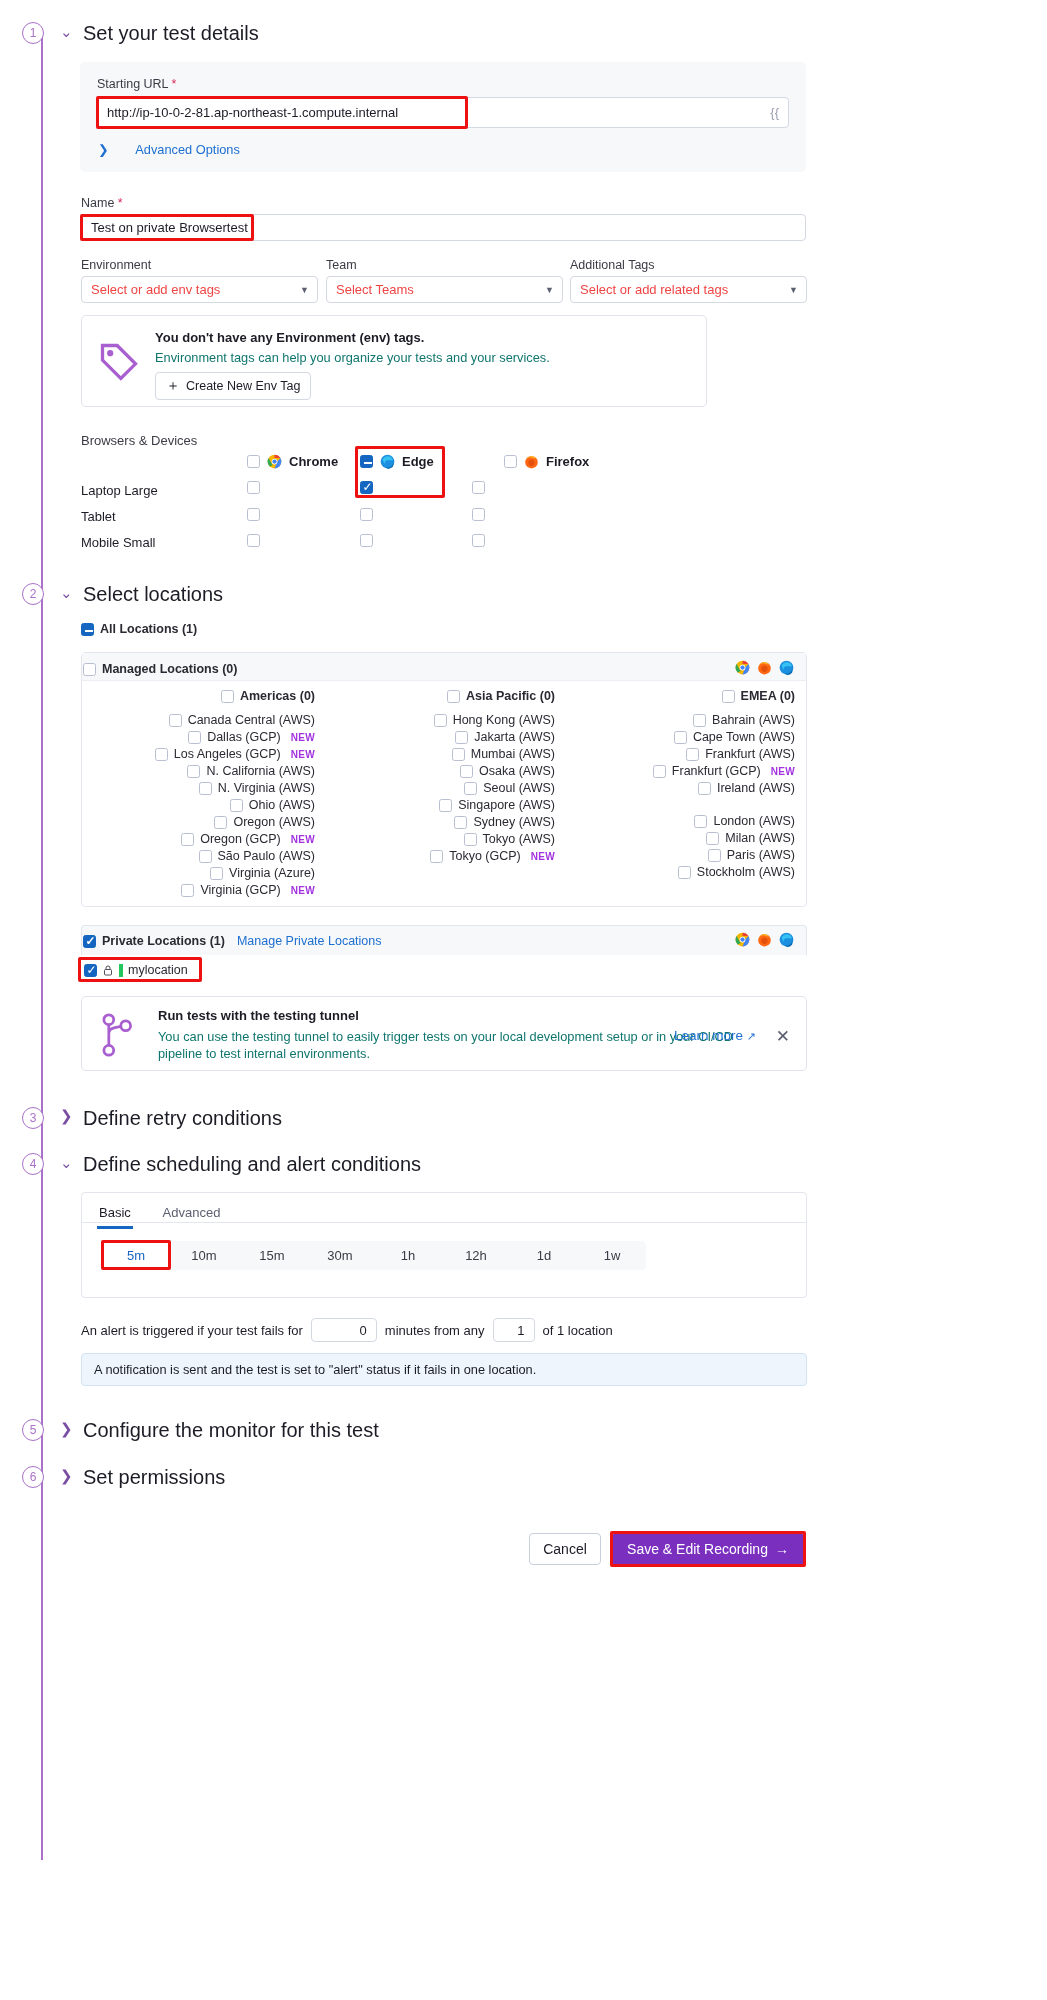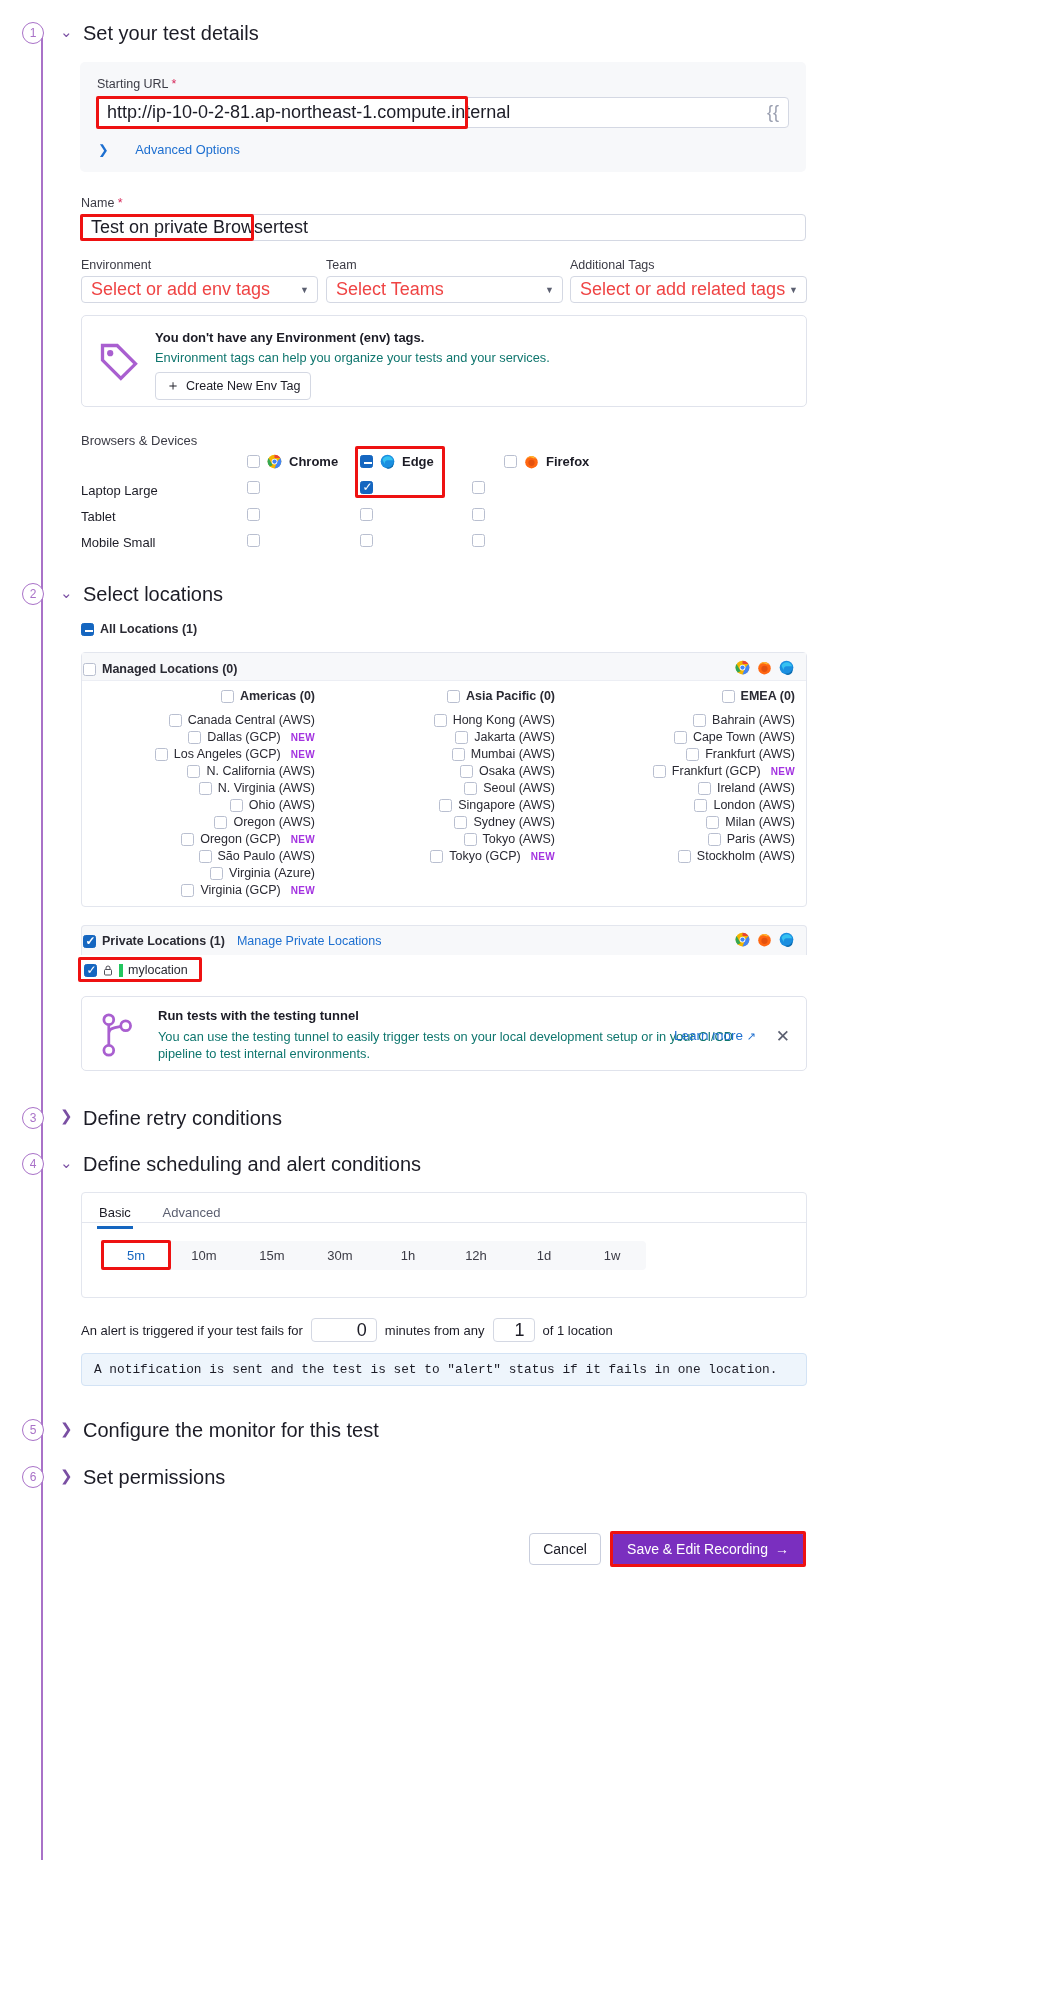--- a/index.html
+++ b/index.html
@@ -21,21 +21,21 @@
   }
   .chev { position:absolute; color:#7a4fa3; font-size:15px; z-index:3; user-select:none;}
   .sec-title { position:absolute; font-size:20px; color:#1c1c26; font-weight:400; white-space:nowrap;}
 
   
   .panel { position:absolute; background:#f7f8fa; border-radius:5px; }
   .lbl { position:absolute; font-size:12.5px; color:#3b3b45; }
   .req { color:#d6285a; }
   .inputbox {
     position:absolute; background:#fff; border:1px solid #d4d8e3; border-radius:4px;
-    display:flex; align-items:center; padding:0 9px; font-size:18px; color:#1c1c26;
+    display:flex; align-items:center; padding:0 9px; font-size:13px; color:#1c1c26;
   }
   .inputbox .ph { color:#ef4444; }
   .redbox { position:absolute; border:3px solid #ee1111; border-radius:2px; pointer-events:none; z-index:9; }
   .link { color:#1d6fd0; cursor:pointer; }
   .selwrap { position:absolute; }
   .selwrap .arrow { position:absolute; right:9px; top:50%; transform:translateY(-50%); color:#5b5f70; font-size:9px; pointer-events:none;}
 
   
   .cb { width:13px; height:13px; border:1px solid #b9bfd0; border-radius:2.5px; background:#fff; display:inline-block; vertical-align:middle; position:relative; flex:none;}
   .cb.checked { background:#1566c0; border-color:#1566c0; }
@@ -61,21 +61,21 @@
   .browser-cell { position:absolute; display:flex; align-items:center; gap:7px; font-weight:bold; font-size:13px;}
   .bicon { width:15px; height:15px; border-radius:50%; flex:none;}
   .tab { display:inline-block; font-size:13px; padding:6px 2px; margin-right:24px; color:#5b5f70; cursor:pointer;}
   .tab.active { color:#1c1c26; border-bottom:3px solid #1566c0; font-weight:normal;}
 
   .freq { position:absolute; display:flex; background:#f7f8fa; border-radius:4px; overflow:hidden;}
   .freq div { width:68px; text-align:center; font-size:13px; padding:7px 0; color:#3b3b45; cursor:pointer;}
   .freq div.sel { color:#1566c0; background:#fff; }
 
   .notice { position:absolute; background:#eef5fc; border:1px solid #d3e3f5; border-radius:4px;
-            font-size:12.8px; color:#1c1c26; display:flex; align-items:center; padding:0 12px;font-family:Liberation Mono, monospace;}
+            font-size:12.8px; color:#1c1c26; display:flex; align-items:center; padding:0 12px;}
 
   .footer-btn { position:absolute; border-radius:4px; font-size:14px; cursor:pointer; display:flex; align-items:center; justify-content:center; gap:9px;
                 font-family:"Liberation Sans", sans-serif;}
   .cancel { background:#fff; border:1px solid #c9cedd; color:#1c1c26; }
   .save { background:#7a2fbf; border:1px solid #7a2fbf; color:#fff; }
 
   .brow-icons { position:absolute; display:flex; gap:7px; }
 </style>
 </head>
 <body>
@@ -130,21 +130,21 @@
   </div>
 
   <div class="lbl" style="left:570px; top:258px;">Additional Tags</div>
   <div class="selwrap" style="left:570px; top:276px; width:237px; height:27px;">
     <div class="inputbox" style="left:0; top:0; width:237px; height:27px;">
       <span class="ph">Select or add related tags</span>
     </div>
     <span class="arrow">▼</span>
   </div>
 
-  <div class="callout" style="left:81px; top:315px; width:726px; height:92px;">
+  <div class="callout" style="left:81px; top:315px; width:626px; height:92px;">
     <svg width="44" height="44" viewBox="0 0 24 24" style="position:absolute; left:15px; top:24px;">
       <path d="M3 3 L11 3 L21 13 L13 21 L3 11 Z" fill="none" stroke="#a95fd0" stroke-width="1.8"></path>
       <circle cx="7.2" cy="7.2" r="1.7" fill="#a95fd0"></circle>
     </svg>
     <div class="callout-title" style="position:absolute; left:73px; top:14px;">You don't have any Environment (env) tags.</div>
     <div class="callout-body" style="position:absolute; left:73px; top:34px;">Environment tags can help you organize your tests and your services.</div>
     <button class="btn-outline" style="position:absolute; left:73px; top:56px;">
       <span style="font-size:14px;">＋</span>
       <span>Create New Env Tag</span>
     </button>
@@ -364,21 +364,21 @@
         </div>
         <div class="locrow" style="height: 17px;">
           <span class="cb"></span>
           <span>Frankfurt (GCP)</span>
           <span class="new" style="margin-left: 4px;">NEW</span>
         </div>
         <div class="locrow" style="height: 17px;">
           <span class="cb"></span>
           <span>Ireland (AWS)</span>
         </div>
-        <div class="locrow" style="height: 17px;">
+        <div class="locrow" style="height: 17px; margin-top: 16px;">
           <span class="cb"></span>
           <span>London (AWS)</span>
         </div>
         <div class="locrow" style="height: 17px;">
           <span class="cb"></span>
           <span>Milan (AWS)</span>
         </div>
         <div class="locrow" style="height: 17px;">
           <span class="cb"></span>
           <span>Paris (AWS)</span>

